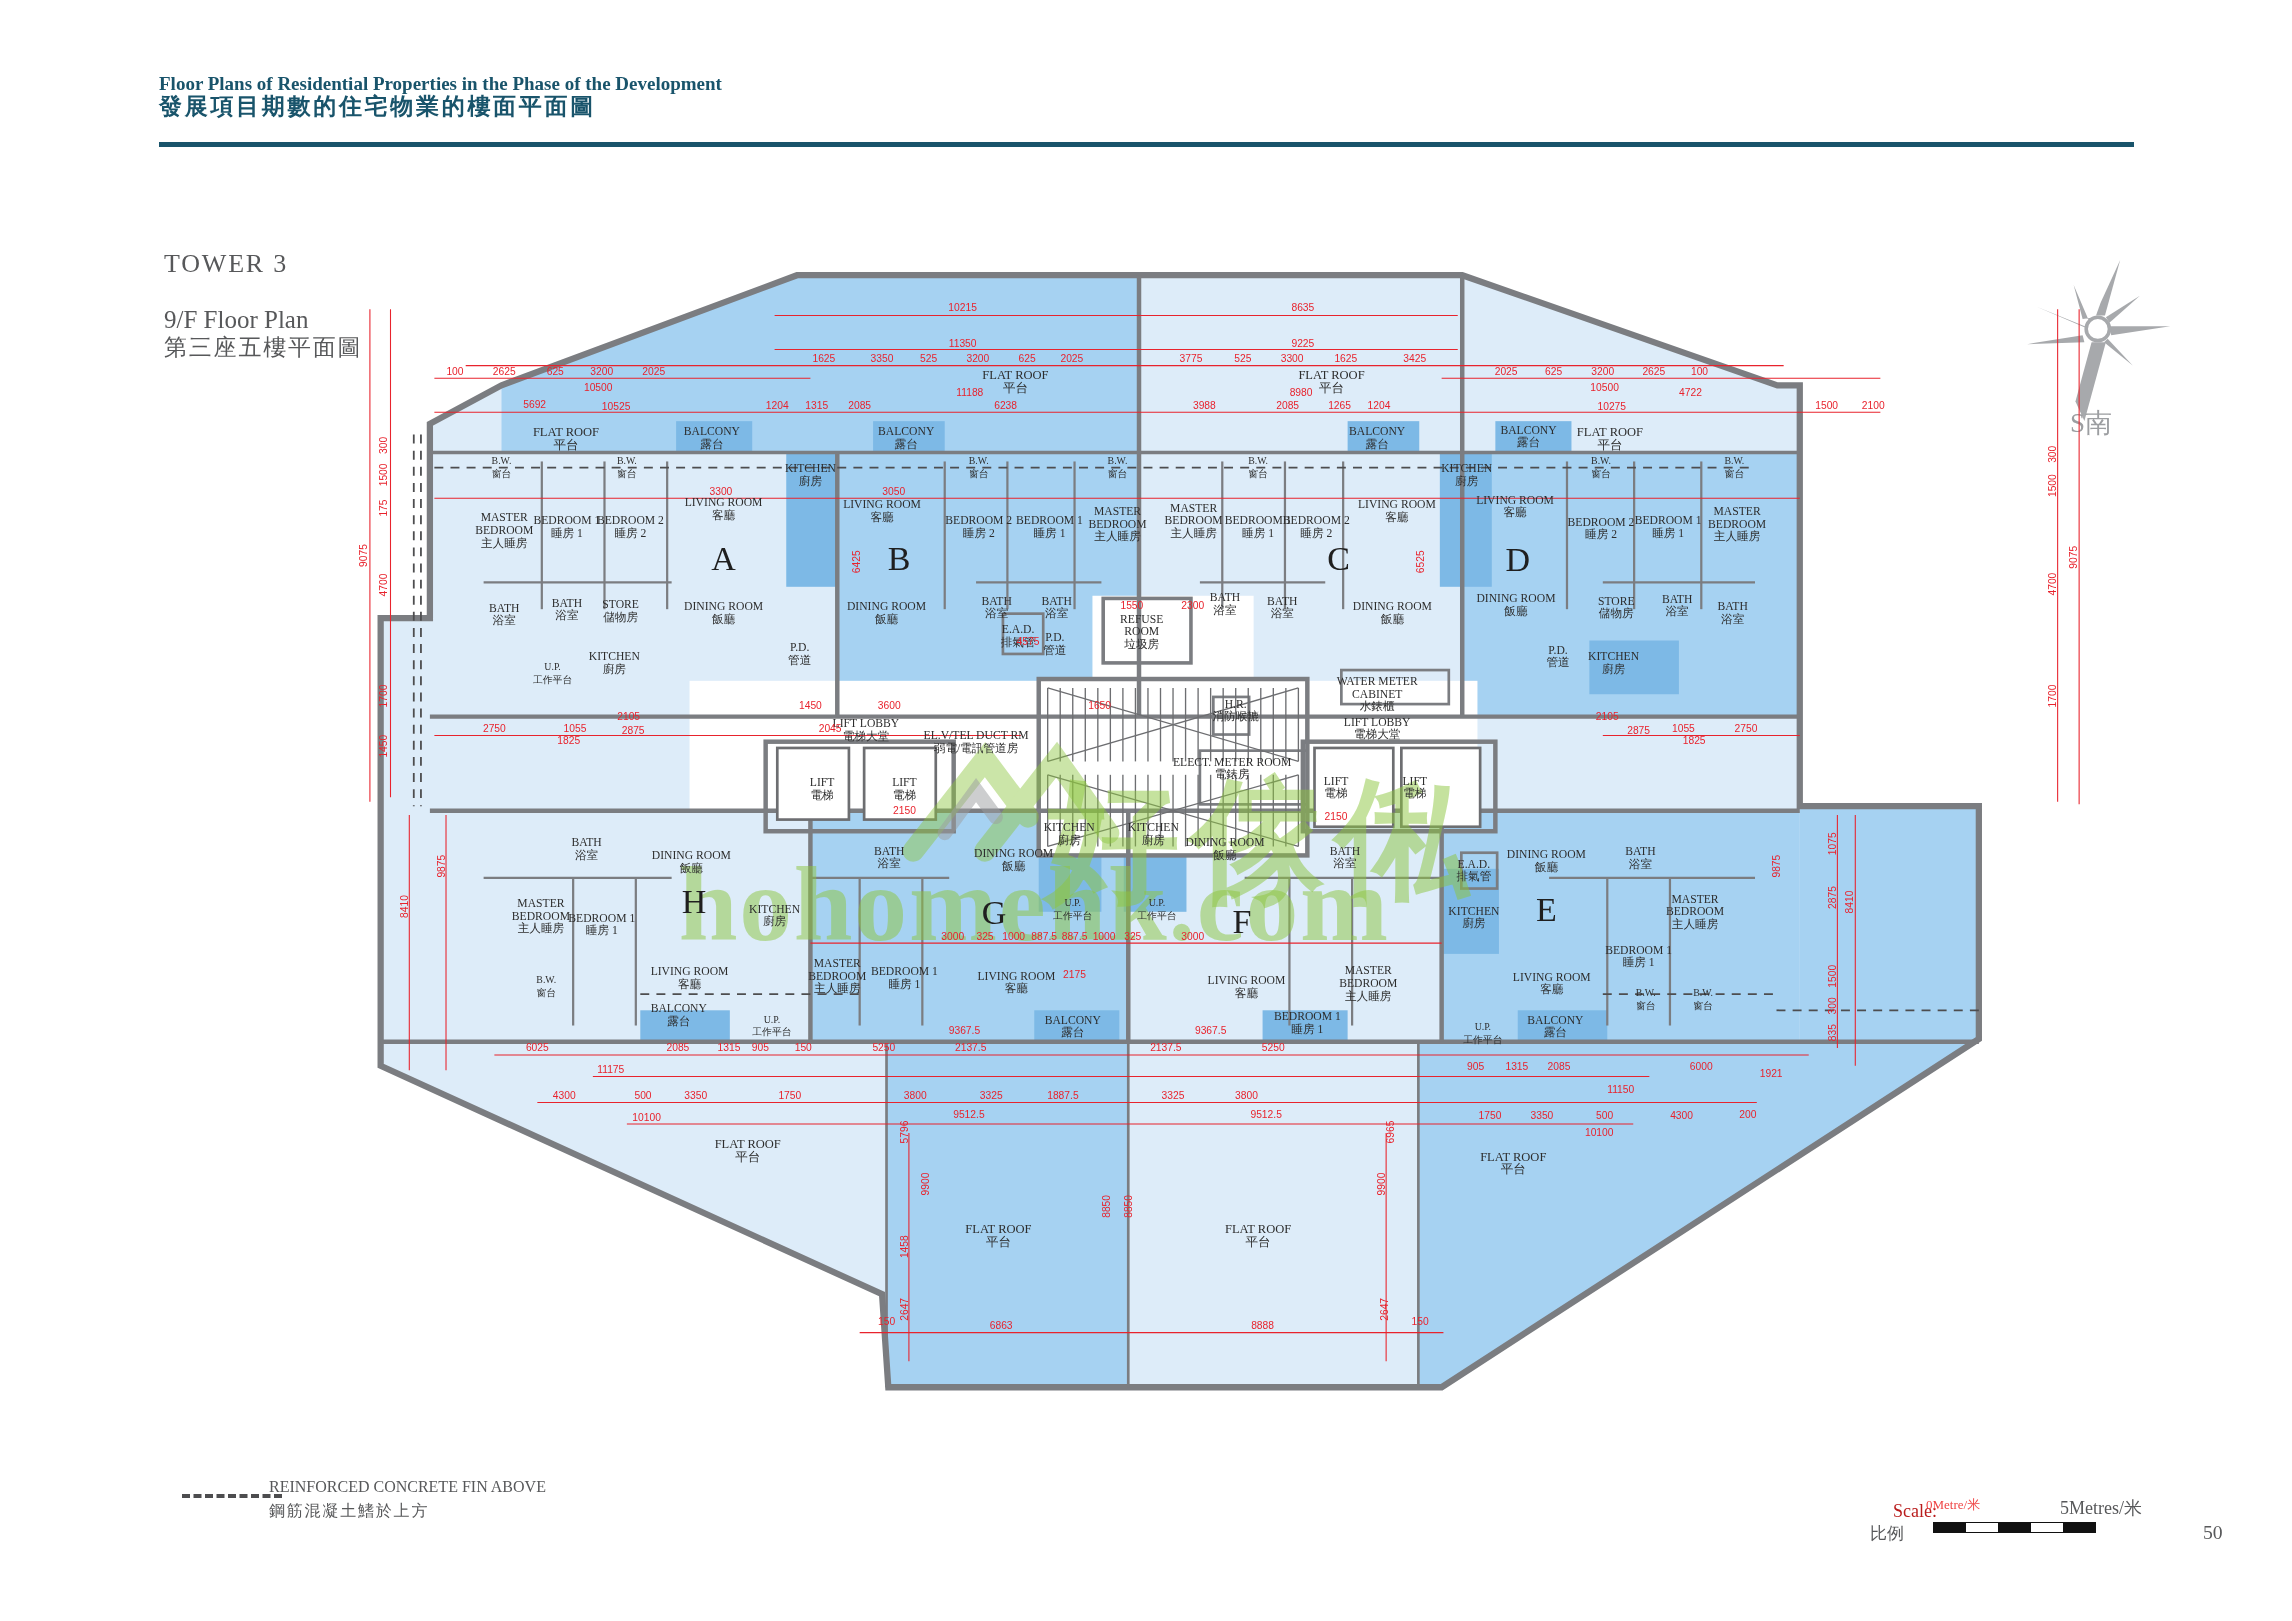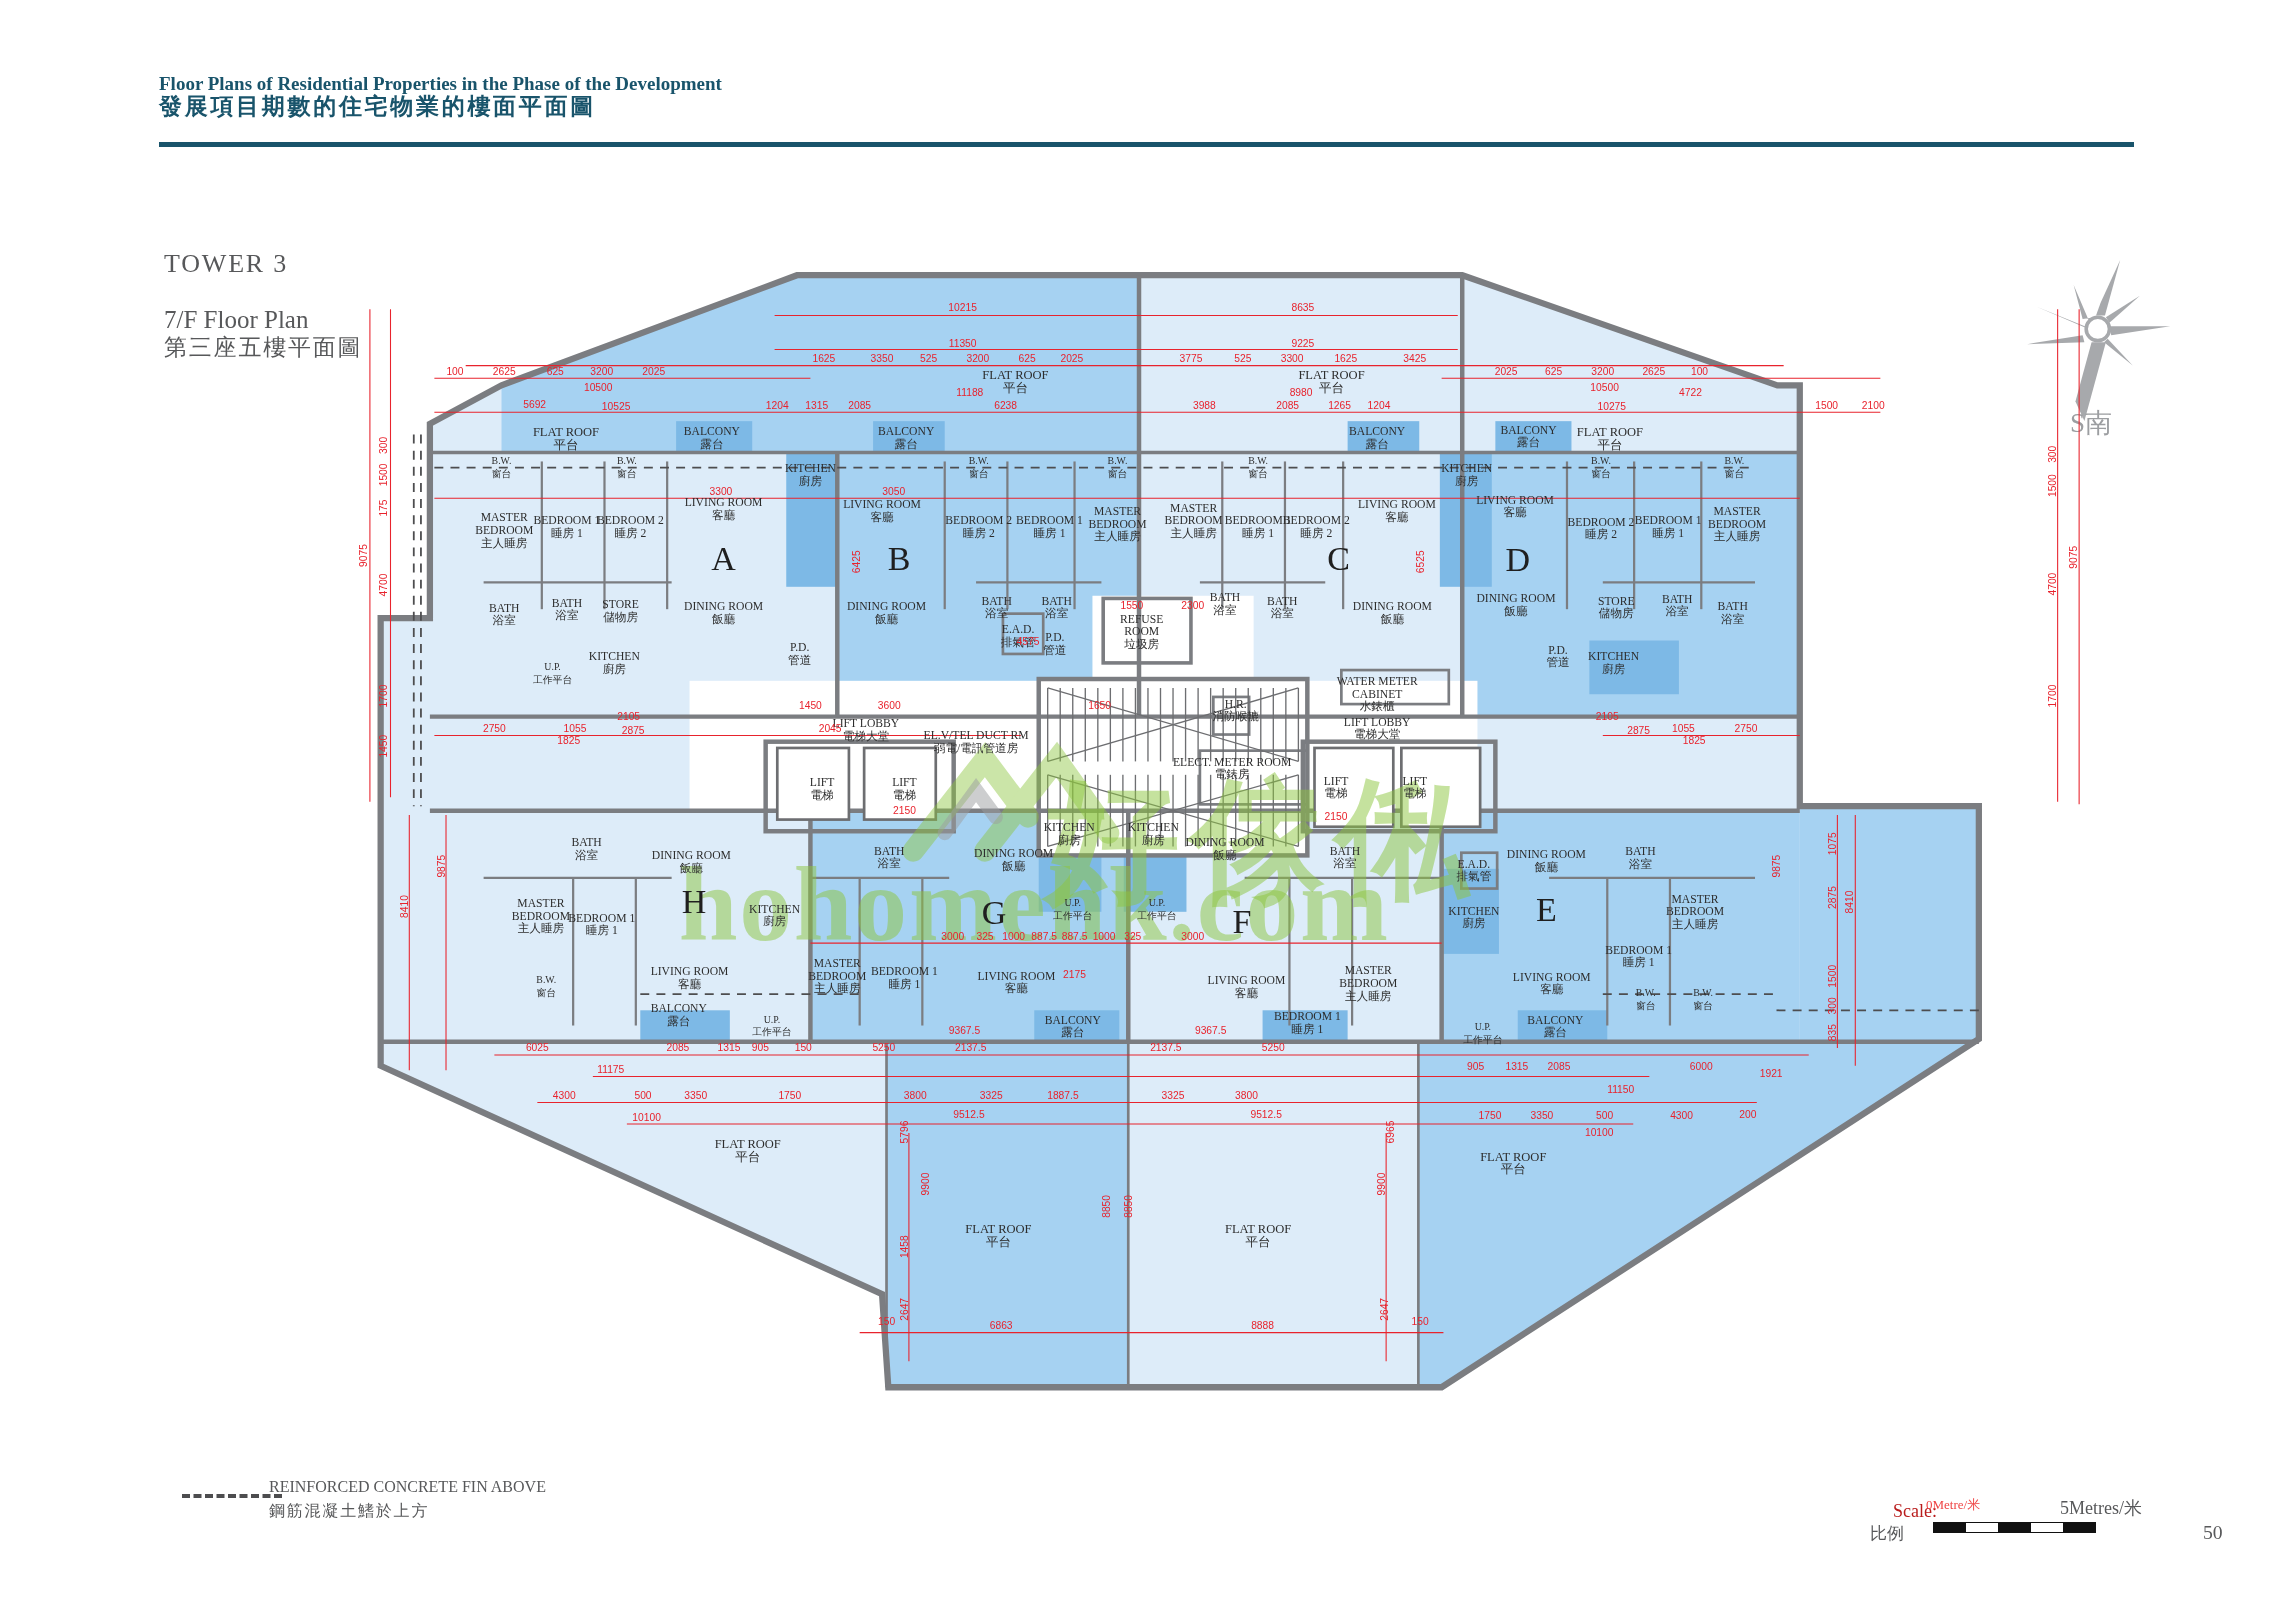--- a/index.html
+++ b/index.html
@@ -39,21 +39,21 @@
   .wm{fill:#8dc63f;opacity:0.5;font-weight:bold;}
 </style>
 </head>
 <body>
 
 <div class="abs title-en">Floor Plans of Residential Properties in the Phase of the Development</div>
 <div class="abs title-zh">發展項目期數的住宅物業的樓面平面圖</div>
 <div class="abs rule"></div>
 
 <div class="abs tower">TOWER 3</div>
-<div class="abs floor-en">7/F Floor Plan</div>
+<div class="abs floor-en">9/F Floor Plan</div>
 <div class="abs floor-zh">第三座五樓平面圖</div>
 
 <svg class="abs" style="left:2020px;top:260px" width="161" height="179" viewBox="0 0 180 200">
   <g fill="#a7a9ac">
     <polygon points="85,62 95,62 112,0 90,48"></polygon>
     <polygon points="78,70 60,28 70,66 84,64"></polygon>
     <polygon points="82,78 18,52 74,76 78,86"></polygon>
     <polygon points="70,84 8,94 72,92"></polygon>
     <polygon points="96,64 134,40 100,70"></polygon>
     <polygon points="100,74 168,74 102,84"></polygon>

